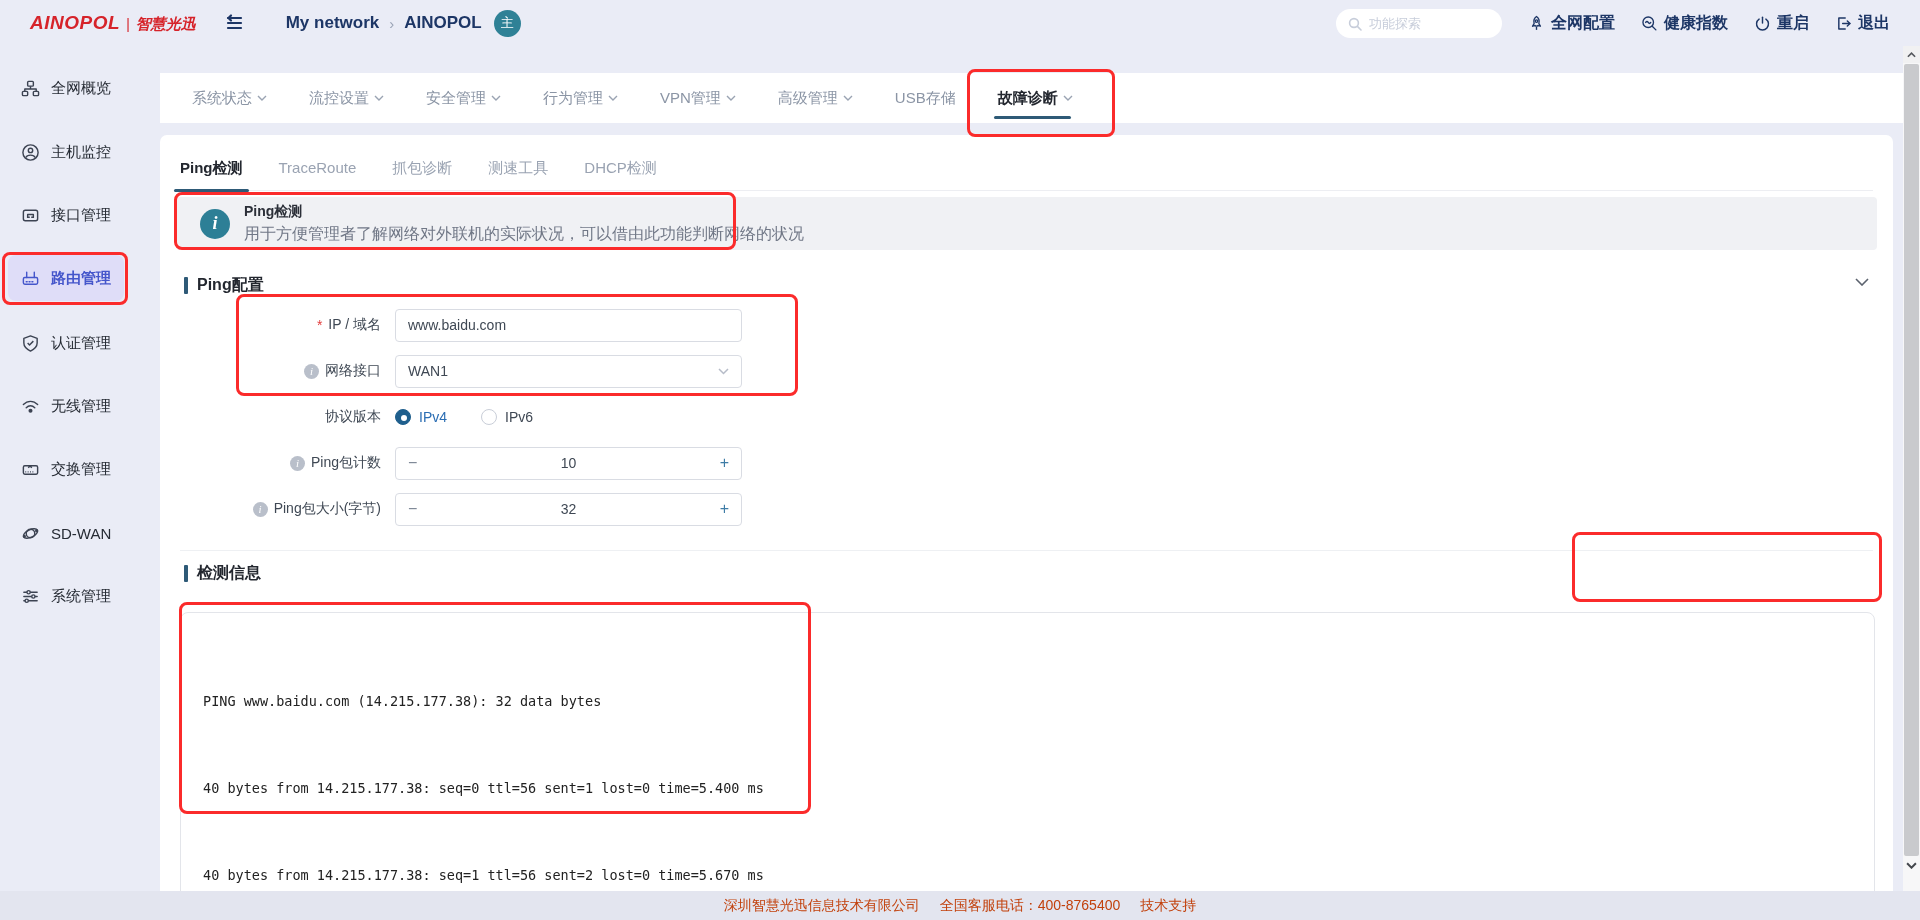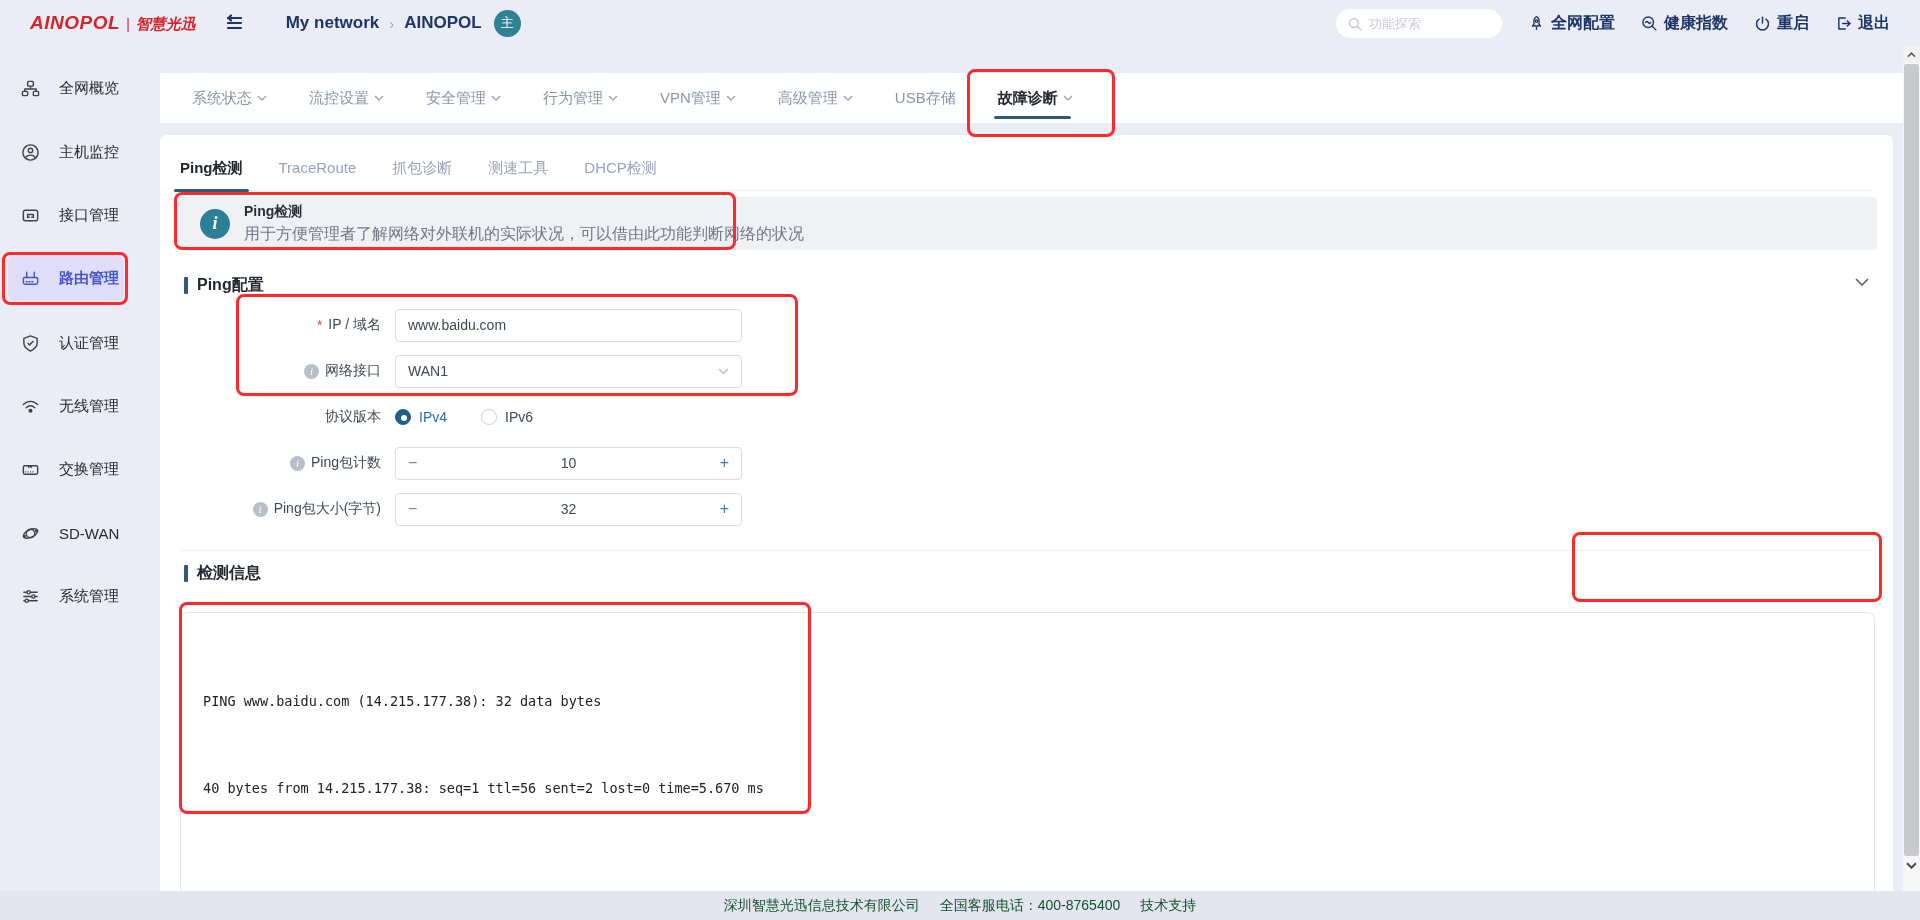--- a/index.html
+++ b/index.html
@@ -31,21 +31,21 @@
     background:transparent; color:#3f4854; font-family:inherit; }
   .search-pill input::placeholder { color:#c7cdda; }
   .top-actions { position:absolute; right:30px; top:0; height:46px;
     display:flex; align-items:center; gap:26px; }
   .top-action { display:flex; align-items:center; gap:6px; color:#1d3666;
     font-size:16px; font-weight:bold; cursor:pointer; white-space:nowrap; }
 
   
   .sidebar { position:absolute; left:0; top:46px; width:147px; height:849px; }
   .side-item { position:absolute; left:8px; width:116px; height:46px; border-radius:8px;
-    display:flex; align-items:center; gap:19px; padding-left:13px;
+    display:flex; align-items:center; gap:11px; padding-left:13px;
     color:#262b34; font-size:15px; cursor:pointer; white-space:nowrap; }
   .side-item .s-ic { color:#3c4352; }
   .side-item.active { background:#dfddf8; color:#4556cb; font-weight:bold; }
   .side-item.active .s-ic { color:#4556cb; }
 
   
   .tab-card { position:absolute; left:160px; top:73px; width:1894px; height:50px;
     background:#fff; border-radius:0; display:flex; align-items:center; padding:12px 32px; }
   .main-card { position:absolute; left:160px; top:135px; width:1733px; height:785px;
     background:#fff; border-radius:7px; }
@@ -127,21 +127,21 @@
   .scrollbar { position:absolute; right:0; top:46px; width:17px; height:846px; background:#f7f7f8; }
   .sb-arrow { position:absolute; left:0; width:17px; height:17px; display:flex;
     align-items:center; justify-content:center; color:#55585e; background:#f1f1f2; cursor:pointer; }
   .sb-up { top:0; } .sb-down { bottom:18px; background:#f7f7f8; }
   .sb-thumb { position:absolute; left:1px; top:18px; width:15px; height:792px;
     background:#c9cacd; border-radius:2px; cursor:pointer; }
 
   
   .footer { position:absolute; left:0; bottom:0; width:1920px; height:29px;
     background:#e3e5ef; display:flex; align-items:center; justify-content:center; gap:20px;
-    font-size:14px; color:#14532d; z-index:6; }
+    font-size:14px; color:#c2410c; z-index:6; }
 
   
   .anno { position:absolute; border:3px solid #fb2b2b; border-radius:8px;
     pointer-events:none; z-index:9; }
 </style>
 </head>
 <body>
 
 <div class="topbar">
   <div class="logo">
@@ -454,20 +454,21 @@
 
   <div class="section-head" style="top:428px">
     <span class="section-bar"></span>
     <span class="section-title">检测信息</span>
   </div>
 
 
   <div class="output-box">
     <div class="output-text">
       <div>PING www.baidu.com (14.215.177.38): 32 data bytes</div>
+      <div>40 bytes from 14.215.177.38: seq=0 ttl=56 sent=1 lost=0 time=5.400 ms</div>
       <div>40 bytes from 14.215.177.38: seq=1 ttl=56 sent=2 lost=0 time=5.670 ms</div>
       
       
       
     </div>
   </div>
 </div>
 
 <div class="scrollbar">
   <div class="sb-arrow sb-up">

